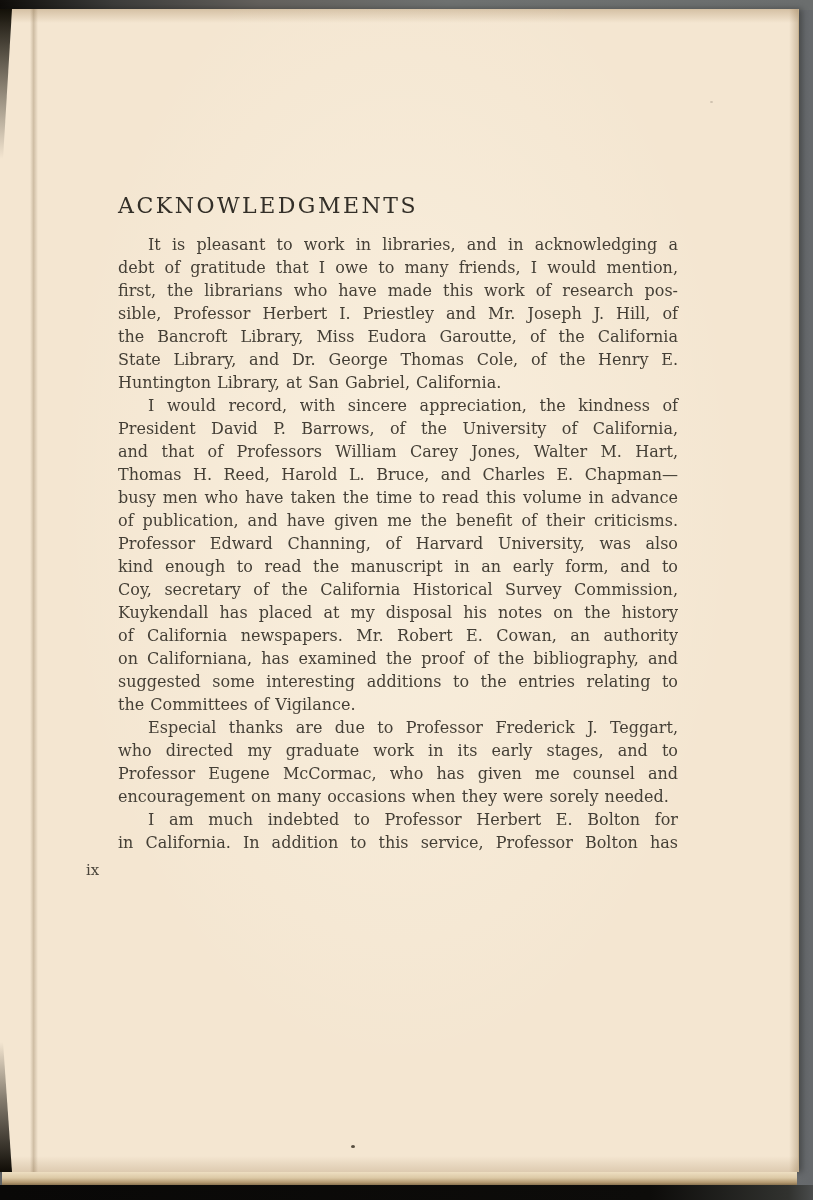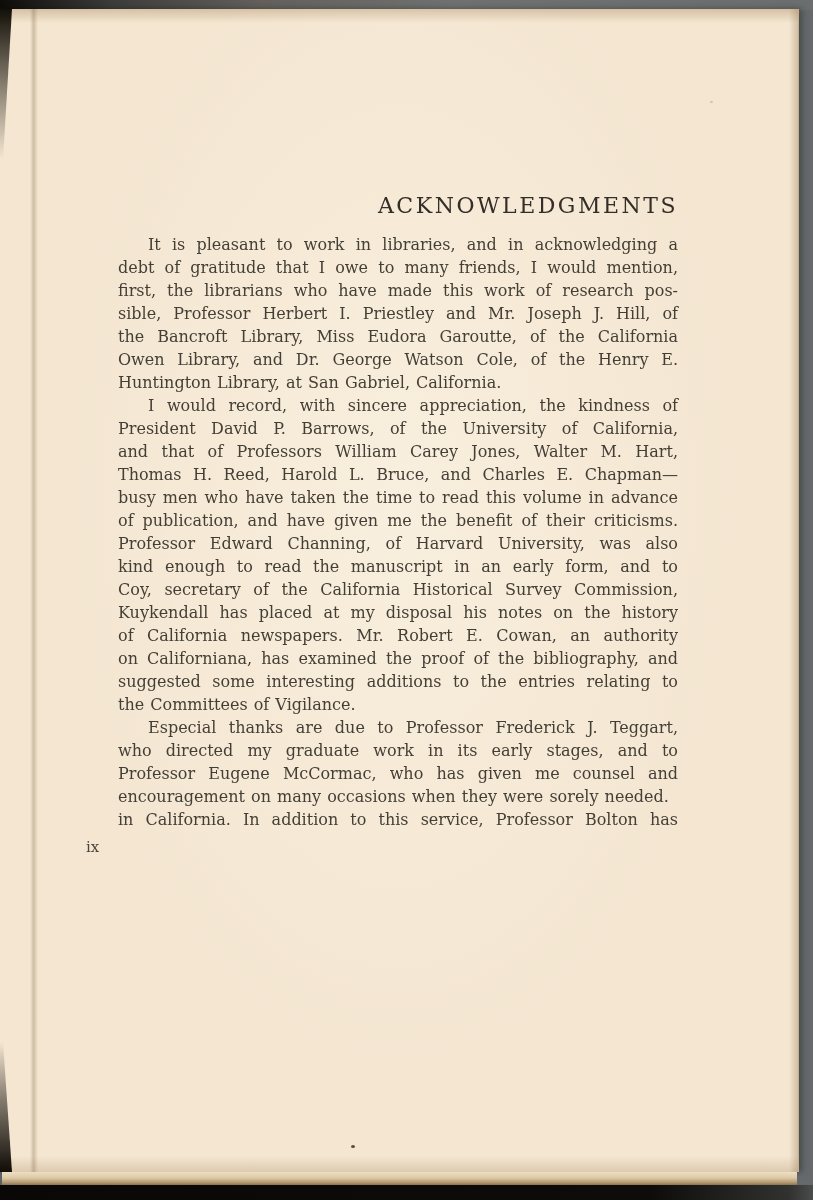--- a/index.html
+++ b/index.html
@@ -63,21 +63,21 @@
   .shadow-bottom {
     position: absolute; left: 0; top: 1185px; width: 100%; height: 15px;
     background: linear-gradient(90deg, #090807 0%, #0d0c0a 80%, #31322f 97%, #4a4c4c 100%);
   }
   
   .content {
     position: absolute; left: 118px; top: 184px; width: 560px;
     color: #443f36;
   }
   .title {
-    text-align: right;
+    text-align: left;
     font-size: 22px;
     letter-spacing: 2.5px;
     color: #332f28;
     line-height: 26px;
   }
   .paras { margin-top: 14px; font-size: 16px; line-height: 23px; word-spacing: 1px; }
   .ln { text-align: justify; text-align-last: justify; }
   .ln.indent { text-indent: 30px; }
   .ln.last { text-align: center; text-align-last: left; }
   .folio {
@@ -105,40 +105,41 @@
     <div class="wedge-bl"></div>
 
     <div class="content">
       <div class="title">ACKNOWLEDGMENTS</div>
       <div class="paras">
           <div class="ln indent">It is pleasant to work in libraries, and in acknowledging a</div>
           <div class="ln">debt of gratitude that I owe to many friends, I would mention,</div>
           <div class="ln">first, the librarians who have made this work of research pos-</div>
           <div class="ln">sible, Professor Herbert I. Priestley and Mr. Joseph J. Hill, of</div>
           <div class="ln">the Bancroft Library, Miss Eudora Garoutte, of the California</div>
-          <div class="ln">Owen Library, and Dr. George Watson Cole, of the Henry E.</div>
+          <div class="ln">State Library, and Dr. George Thomas Cole, of the Henry E.</div>
           <div class="ln last">Huntington Library, at San Gabriel, California.</div>
           <div class="ln indent">I would record, with sincere appreciation, the kindness of</div>
           <div class="ln">President David P. Barrows, of the University of California,</div>
           <div class="ln">and that of Professors William Carey Jones, Walter M. Hart,</div>
           <div class="ln">Thomas H. Reed, Harold L. Bruce, and Charles E. Chapman—</div>
           <div class="ln">busy men who have taken the time to read this volume in advance</div>
           <div class="ln">of publication, and have given me the benefit of their criticisms.</div>
           <div class="ln">Professor Edward Channing, of Harvard University, was also</div>
           <div class="ln">kind enough to read the manuscript in an early form, and to</div>
           <div class="ln">Coy, secretary of the California Historical Survey Commission,</div>
           <div class="ln">Kuykendall has placed at my disposal his notes on the history</div>
           <div class="ln">of California newspapers. Mr. Robert E. Cowan, an authority</div>
           <div class="ln">on Californiana, has examined the proof of the bibliography, and</div>
           <div class="ln">suggested some interesting additions to the entries relating to</div>
           <div class="ln last">the Committees of Vigilance.</div>
           <div class="ln indent">Especial thanks are due to Professor Frederick J. Teggart,</div>
           <div class="ln">who directed my graduate work in its early stages, and to</div>
           <div class="ln">Professor Eugene McCormac, who has given me counsel and</div>
           <div class="ln last">encouragement on many occasions when they were sorely needed.</div>
+          <div class="ln indent">I am much indebted to Professor Herbert E. Bolton for</div>
           <div class="ln">in California. In addition to this service, Professor Bolton has</div>
         </div>
       <div class="folio">ix</div>
     </div>
 
     <div class="speck s1"></div>
     <div class="speck s2"></div>
     <div class="speck s3"></div>
   </div>
 

